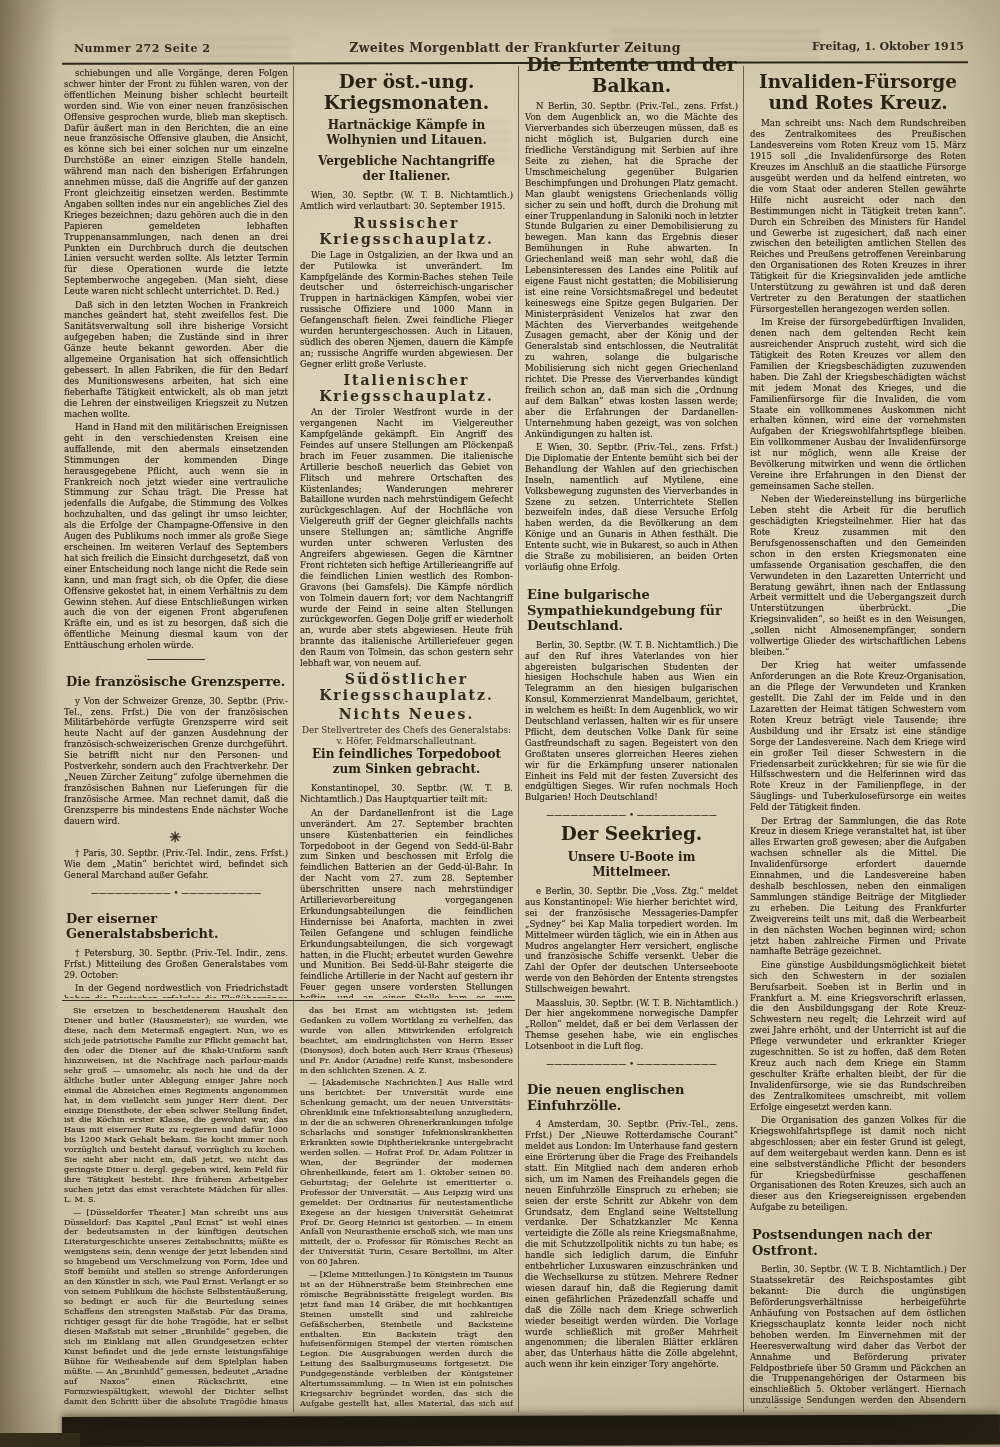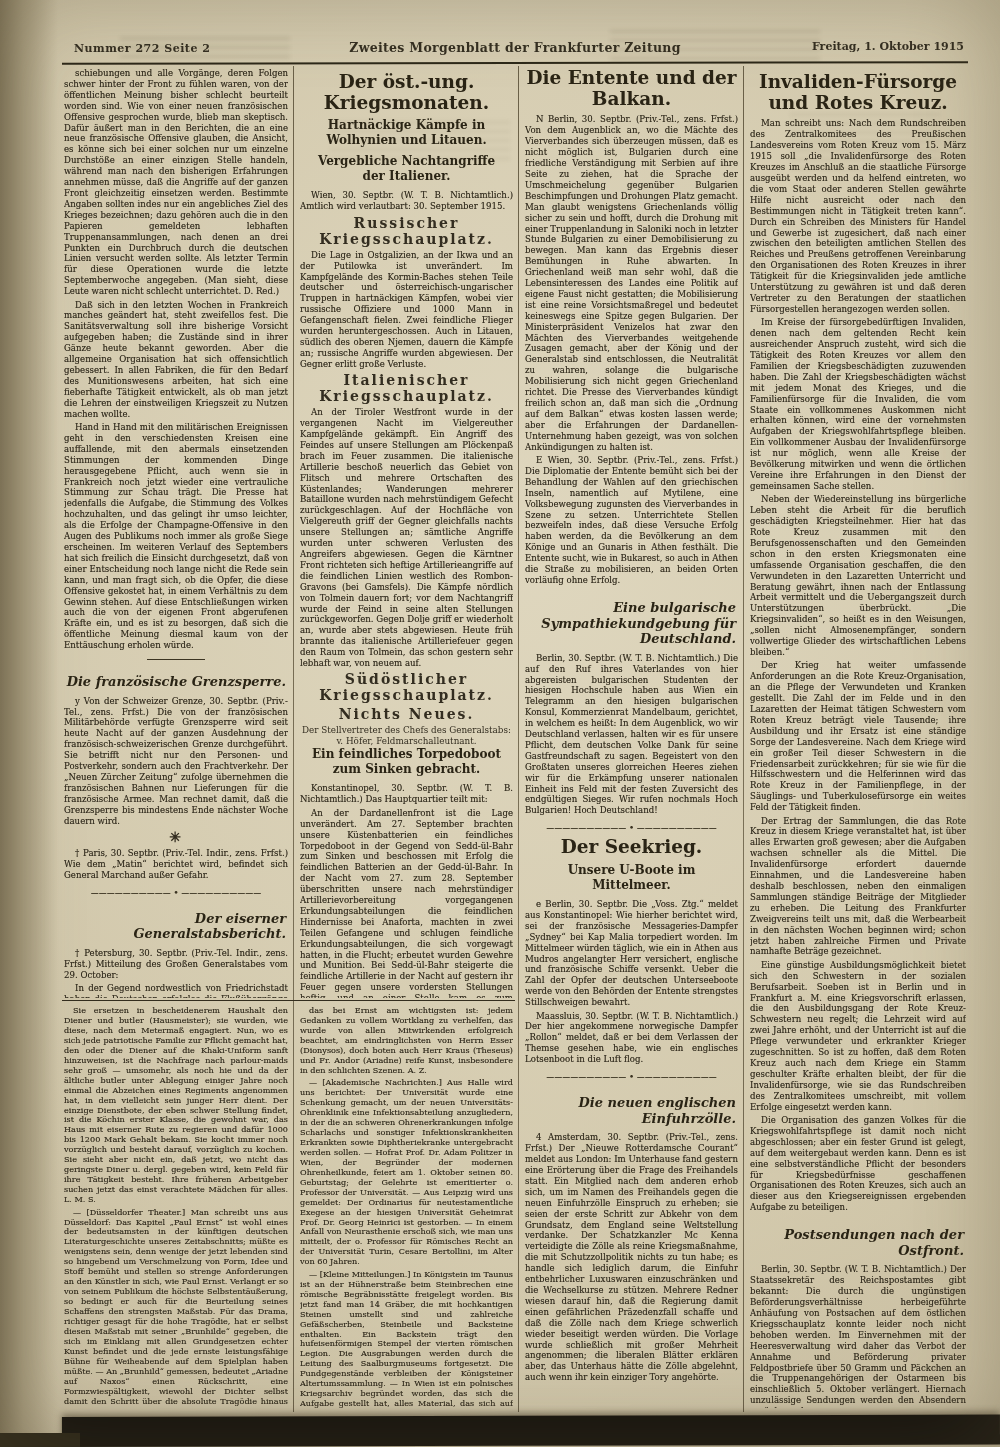--- a/index.html
+++ b/index.html
@@ -36,28 +36,28 @@
 
   .vrule{position:absolute;top:66px;width:1px;background:linear-gradient(180deg,#6a6048,#7a7057 60%,#6a6048);}
   .v1{left:293px;height:1346px;}
   .v2{left:518px;height:1346px;}
   .v3{left:743px;height:1346px;}
   .feuil-rule{position:absolute;left:62px;top:1000px;width:453px;border-top:1.6px solid #332d1e;}
 
   .col{position:absolute;overflow:hidden;}
   #col1{left:64px;top:68px;width:224px;height:930px;}
   #col2{left:300px;top:68px;width:213px;height:930px;}
-  #col3{left:525px;top:64px;width:213px;height:1330px;}
+  #col3{left:525px;top:51px;width:213px;height:1330px;}
   #col4{left:750px;top:68px;width:216px;height:1340px;}
   .fcol{position:absolute;top:1006px;overflow:hidden;height:402px;}
   #feuilL{left:64px;width:224px;}
   #feuilR{left:300px;width:213px;}
 
   .b-xl{font-size:18.5px;font-weight:bold;text-align:center;line-height:1.12;margin:4px 0 5px;color:#2a2415;}
-  .b-h{font-size:13px;font-weight:bold;text-align:right;line-height:1.2;margin:14px 2px 6px;color:#2a2415;font-style:italic;}
+  .b-h{font-size:13px;font-weight:bold;text-align:left;line-height:1.2;margin:14px 2px 6px;color:#2a2415;}
   .b-sub{font-size:12px;font-weight:bold;text-align:center;line-height:1.25;margin:1px 8px 6px;color:#2a2415;}
   .b-p{font-size:8.6px;line-height:1.27;text-align:justify;text-indent:11px;margin:0 0 2.5px;
        text-shadow:0 0 .4px rgba(52,45,28,.55);}
   .b-c{font-size:14px;font-weight:bold;text-align:center;margin:2px 0 3px;letter-spacing:2px;}
   .b-sig{font-size:8.8px;text-align:center;margin:1px 0;}
   .b-rule{width:58px;border-top:1.5px solid #3b3422;margin:8px auto 7px;}
   .b-frule{text-align:center;font-size:8px;letter-spacing:0;color:#3b3422;margin:6px 0 5px;font-weight:bold;}
   .fcol .b-p{font-size:8.1px;line-height:1.23;text-indent:9px;}
 </style>
 </head>

